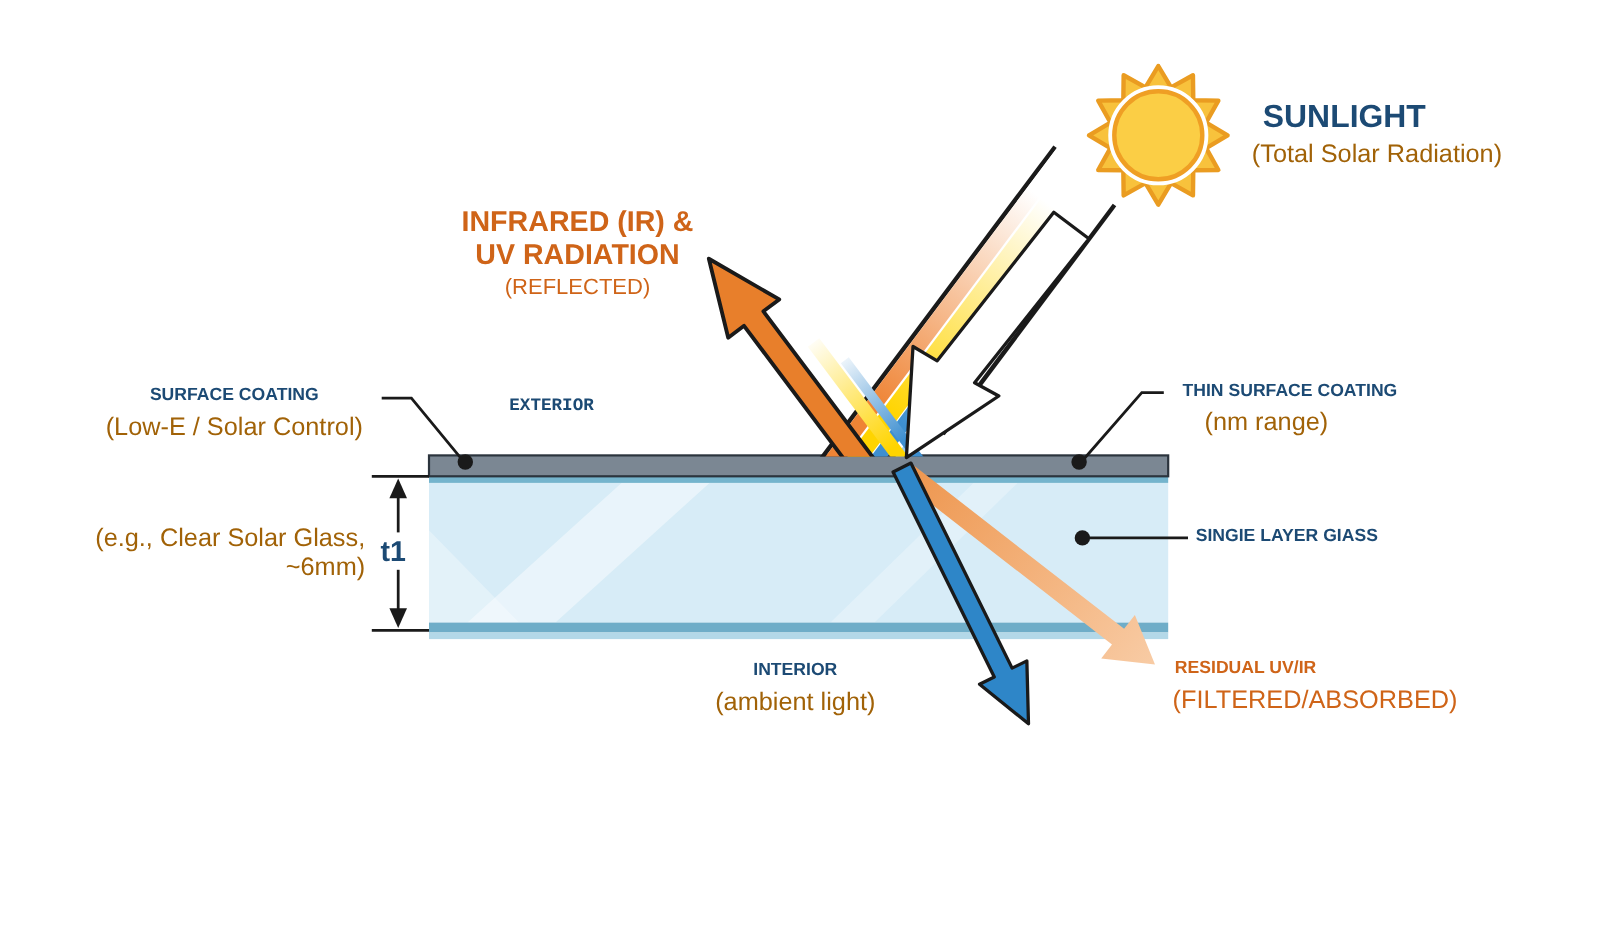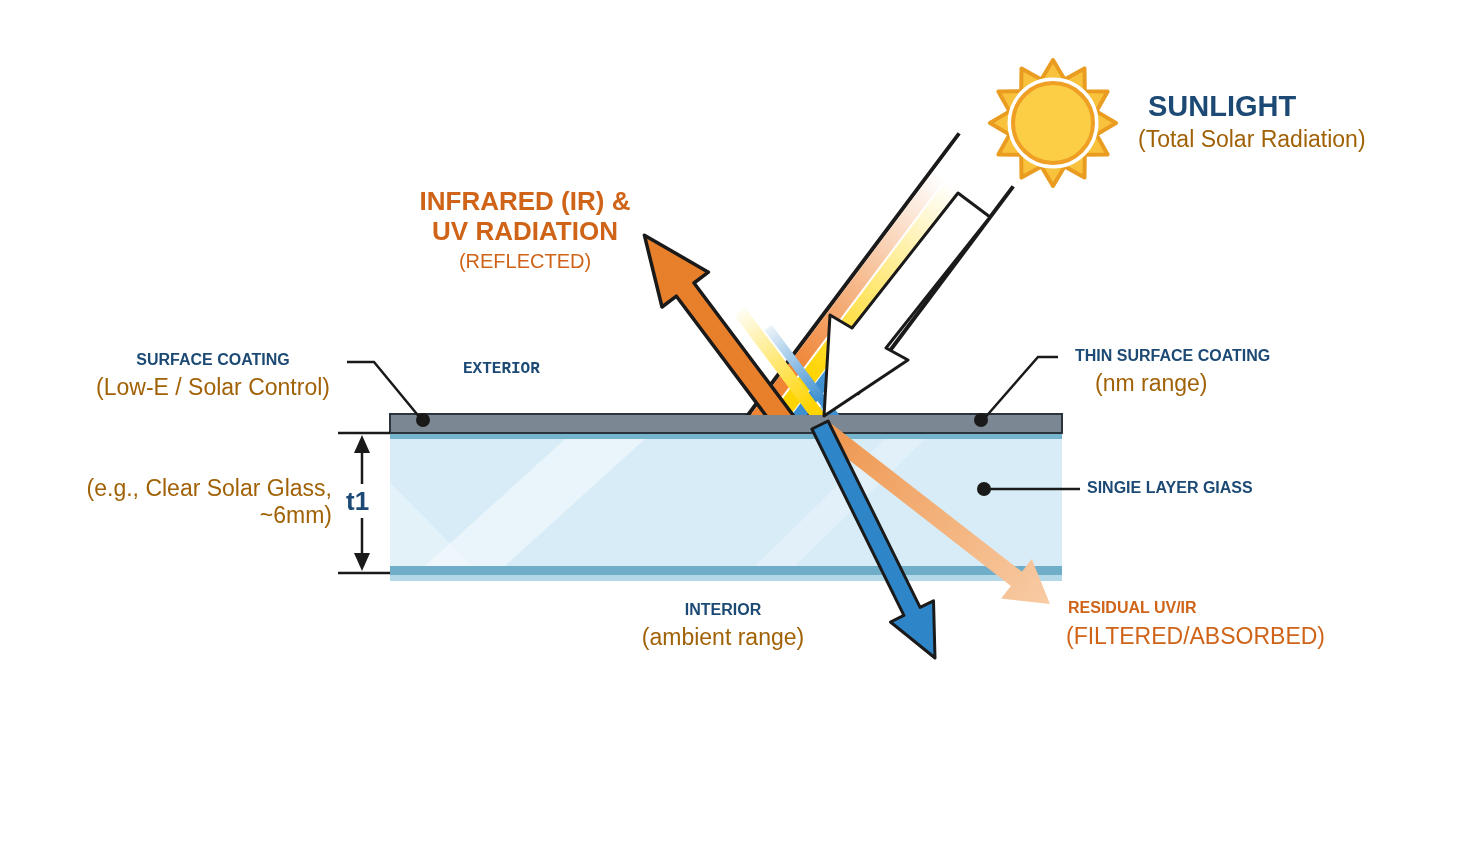--- a/index.html
+++ b/index.html
@@ -145,20 +145,20 @@
     <div class="black t23">(e.g., Clear Solar Glass,</div>
     <div class="black t23">~6mm)</div>
   </div>
 
   <div class="lbl navy b t26" style="left:346px;top:486px;">t1</div>
 
   <div class="lbl navy b t25" style="left:1087px;top:474px;">SINGIE LAYER GIASS</div>
 
   <div class="lbl center" style="left:628px;top:596px;width:190px;">
     <div class="navy b t25">INTERIOR</div>
-    <div class="black t23">(ambient range)</div>
+    <div class="black t23">(ambient light)</div>
   </div>
 
 
   <div class="lbl orange b t25" style="left:1068px;top:594px;">RESIDUAL UV/IR</div>
   <div class="lbl orange t23" style="left:1066px;top:623px;">(FILTERED/ABSORBED)</div>
 
 </div>
 
 </body></html>

